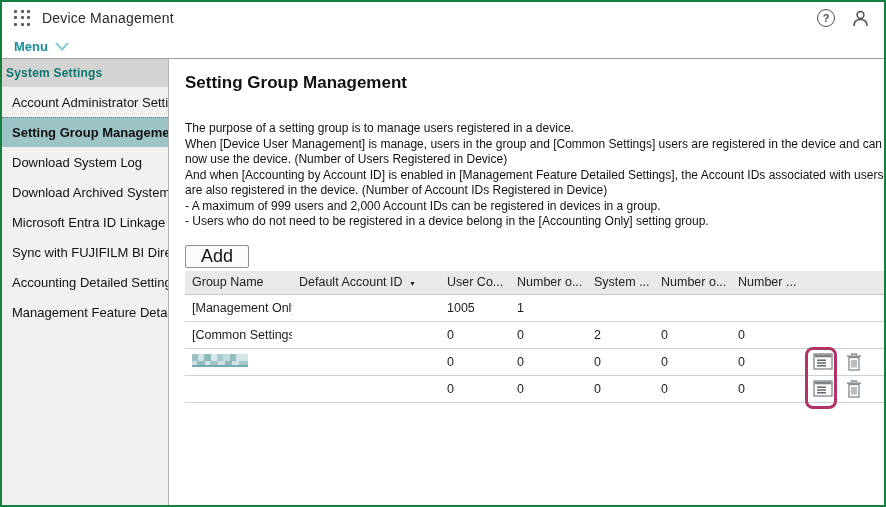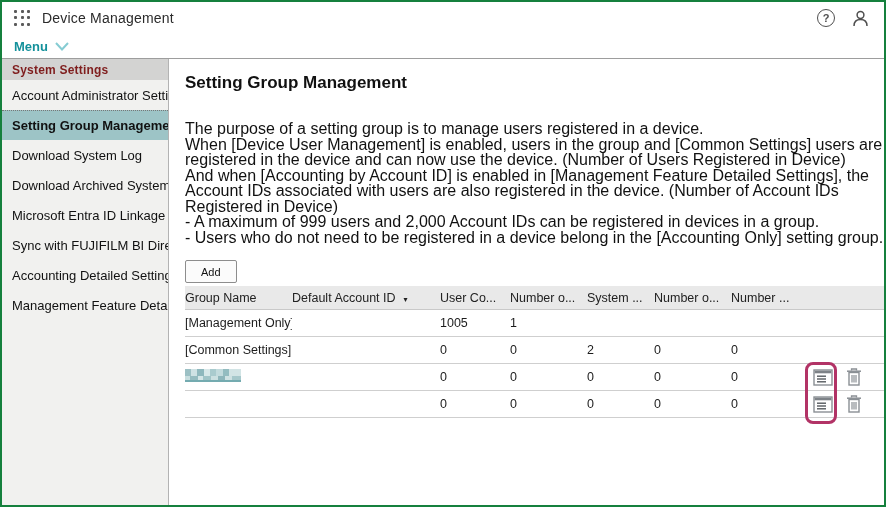--- a/index.html
+++ b/index.html
@@ -44,63 +44,63 @@
   .menu-label { font-size:13px; font-weight:bold; color:#14919b; cursor:pointer; }
   .menu-chevron { margin-left:7px; display:flex; cursor:pointer; }
   
   .content { flex:1; display:flex; min-height:0; }
   .sidebar {
     width:167px; flex:0 0 167px;
     background:#f1f1ef;
     border-right:1px solid #b3b3b3;
   }
   .sidebar-header {
-    height:21px; background:#d3d3d2;
-    font-size:12px; font-weight:bold; color:#7f1d1d;
-    display:flex; align-items:center; padding-left:10px;
+    height:28px; background:#d3d3d2;
+    font-size:12px; font-weight:bold; color:#0f766e;
+    display:flex; align-items:center; padding-left:4px;
     letter-spacing:.2px;
   }
   .sidebar-item {
     height:30px; display:flex; align-items:center;
     padding-left:10px; font-size:13px; color:#111;
     cursor:pointer; white-space:nowrap; overflow:hidden;
   }
   .sidebar-item.selected {
     background:#9dc4c6; font-weight:bold;
     border-top:1px dotted #777;
   }
   
   main { flex:1; padding:14px 2px 0 16px; position:relative; }
   h1.page-title { font-size:17px; font-weight:bold; color:#111; margin-bottom:28px; }
-  .desc { width:702px; font-size:16px; line-height:15.5px; color:#111; }
+  .desc { width:702px; font-size:12px; line-height:15.5px; color:#111; }
   .add-button {
     margin-top:15px;
     min-width:48px; height:23px;
     padding:0 15px;
     background:#fbfbfb;
     border:1px solid #8d8d8d; border-radius:2px;
     font-family:"Liberation Sans", sans-serif;
-    font-size:11px; color:#111;
+    font-size:18px; color:#111;
     cursor:pointer;
   }
   
   .table { margin-top:3px; width:708px; position:relative; font-size:12.5px; }
   .trow {
     display:grid;
     grid-template-columns:107px 148px 70px 77px 67px 77px 72px 1fr;
     align-items:center;
   }
   .thead {
     height:24px; background:#e9e9e9;
     border-bottom:1px solid #c9c9c9;
     color:#222;
   }
   .thead .cell { cursor:pointer; }
   .tbody .trow { height:27px; border-bottom:1px solid #cfcfcf; background:#fff; }
-  .cell { white-space:nowrap; overflow:hidden; }
+  .cell { padding-left:7px; white-space:nowrap; overflow:hidden; }
   .sort-arrow { font-size:8px; color:#222; margin-left:8px; }
   .mosaic {
     display:inline-block; width:56px; height:13px;
     background-image:
       linear-gradient(90deg,#9cc0c4 0 6px,#cfe2e4 6px 12px,#8fb8bd 12px 19px,#d8e8e9 19px 25px,#a9cbce 25px 31px,#c2dbdd 31px 38px,#93bcc0 38px 44px,#d2e4e5 44px 56px),
       linear-gradient(90deg,#c8dedf 0 5px,#96bcc0 5px 13px,#d5e6e7 13px 18px,#a2c5c8 18px 26px,#cbe0e1 26px 33px,#8eb6bb 33px 40px,#cfe2e3 40px 47px,#a6c8cb 47px 56px);
     background-size:56px 7px,56px 7px;
     background-position:0 0,0 6px;
     background-repeat:no-repeat;
     border-bottom:2px solid #74abb0;
@@ -184,21 +184,21 @@
           <div class="sidebar-item">
             <span>Management Feature Detail...</span>
           </div>
         </div>
     </aside>
 
     <main>
       <h1 class="page-title">Setting Group Management</h1>
       <div class="desc">
           <div>The purpose of a setting group is to manage users registered in a device.</div>
-          <div>When [Device User Management] is enabled, users in the group and [Common Settings] users are registered in the device and can now use the device. (Number of Users Registered in Device)</div>
+          <div>When [Device User Management] is manage, users in the group and [Common Settings] users are registered in the device and can now use the device. (Number of Users Registered in Device)</div>
           <div>And when [Accounting by Account ID] is enabled in [Management Feature Detailed Settings], the Account IDs associated with users are also registered in the device. (Number of Account IDs Registered in Device)</div>
           <div>- A maximum of 999 users and 2,000 Account IDs can be registered in devices in a group.</div>
           <div>- Users who do not need to be registered in a device belong in the [Accounting Only] setting group.</div>
         </div>
       <button class="add-button">Add</button>
 
       <div class="table">
         <div class="trow thead">
             <span class="cell"><span>Group Name</span></span>
             <span class="cell"><span>Default Account ID</span><span class="sort-arrow">▾</span></span>

